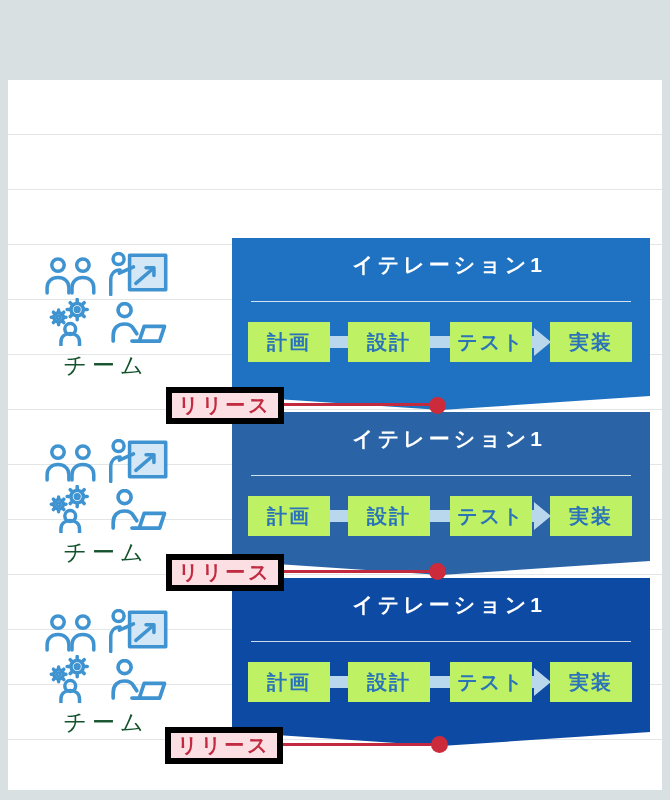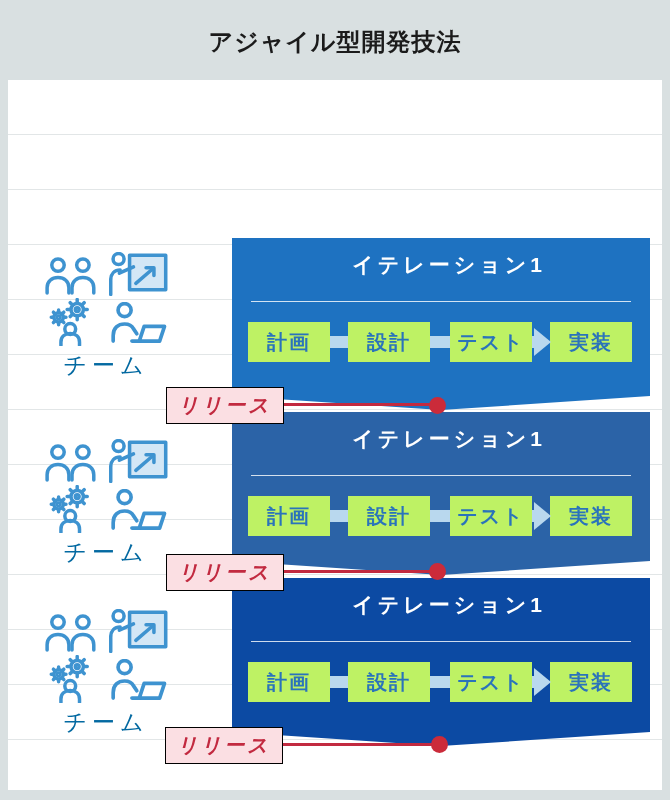--- a/index.html
+++ b/index.html
@@ -72,40 +72,39 @@
   }
 
   
   .release-line{position:absolute;height:3px;background:#c22a40;}
   .release-dot{
     position:absolute;width:17px;height:17px;border-radius:50%;
     background:#cb2b3a;
   }
   .release-box{
     position:absolute;width:118px;height:37px;
-    background:#fbdfe3;border:1px solid #000000;box-sizing:border-box;
+    background:#fbdfe3;border:6px solid #000000;box-sizing:border-box;
     display:flex;align-items:center;justify-content:center;
-    color:#c22a40;font-size:20px;font-weight:bold;letter-spacing:3px;font-style:italic;
+    color:#c22a40;font-size:20px;font-weight:bold;letter-spacing:3px;
   }
 
   
   .team{position:absolute;left:40px;width:132px;}
   .team .icon-row{display:flex;align-items:flex-end;justify-content:center;gap:9px;height:46px;margin-bottom:4px;}
   .team .team-label{
-    text-align:center;font-size:23px;color:#0369a1;letter-spacing:5px;margin-top:2px;
+    text-align:center;font-size:23px;color:#14532d;letter-spacing:5px;margin-top:2px;
   }
   .team svg{display:block;stroke:#3e93d0;fill:none;stroke-width:4.5;
     stroke-linecap:round;stroke-linejoin:round;}
 </style>
 </head>
 <body>
 
 <div class="stage">
 
-  <div class="page-title">アジャイル型開発技法</div>
 
   <div class="panel"></div>
 
 
   <div class="band band-1">
     <div class="band-title">イテレーション1</div>
     <div class="band-divider"></div>
     <div class="step-row">
       <div class="step-box">計画</div>
       <div class="conn"></div>

